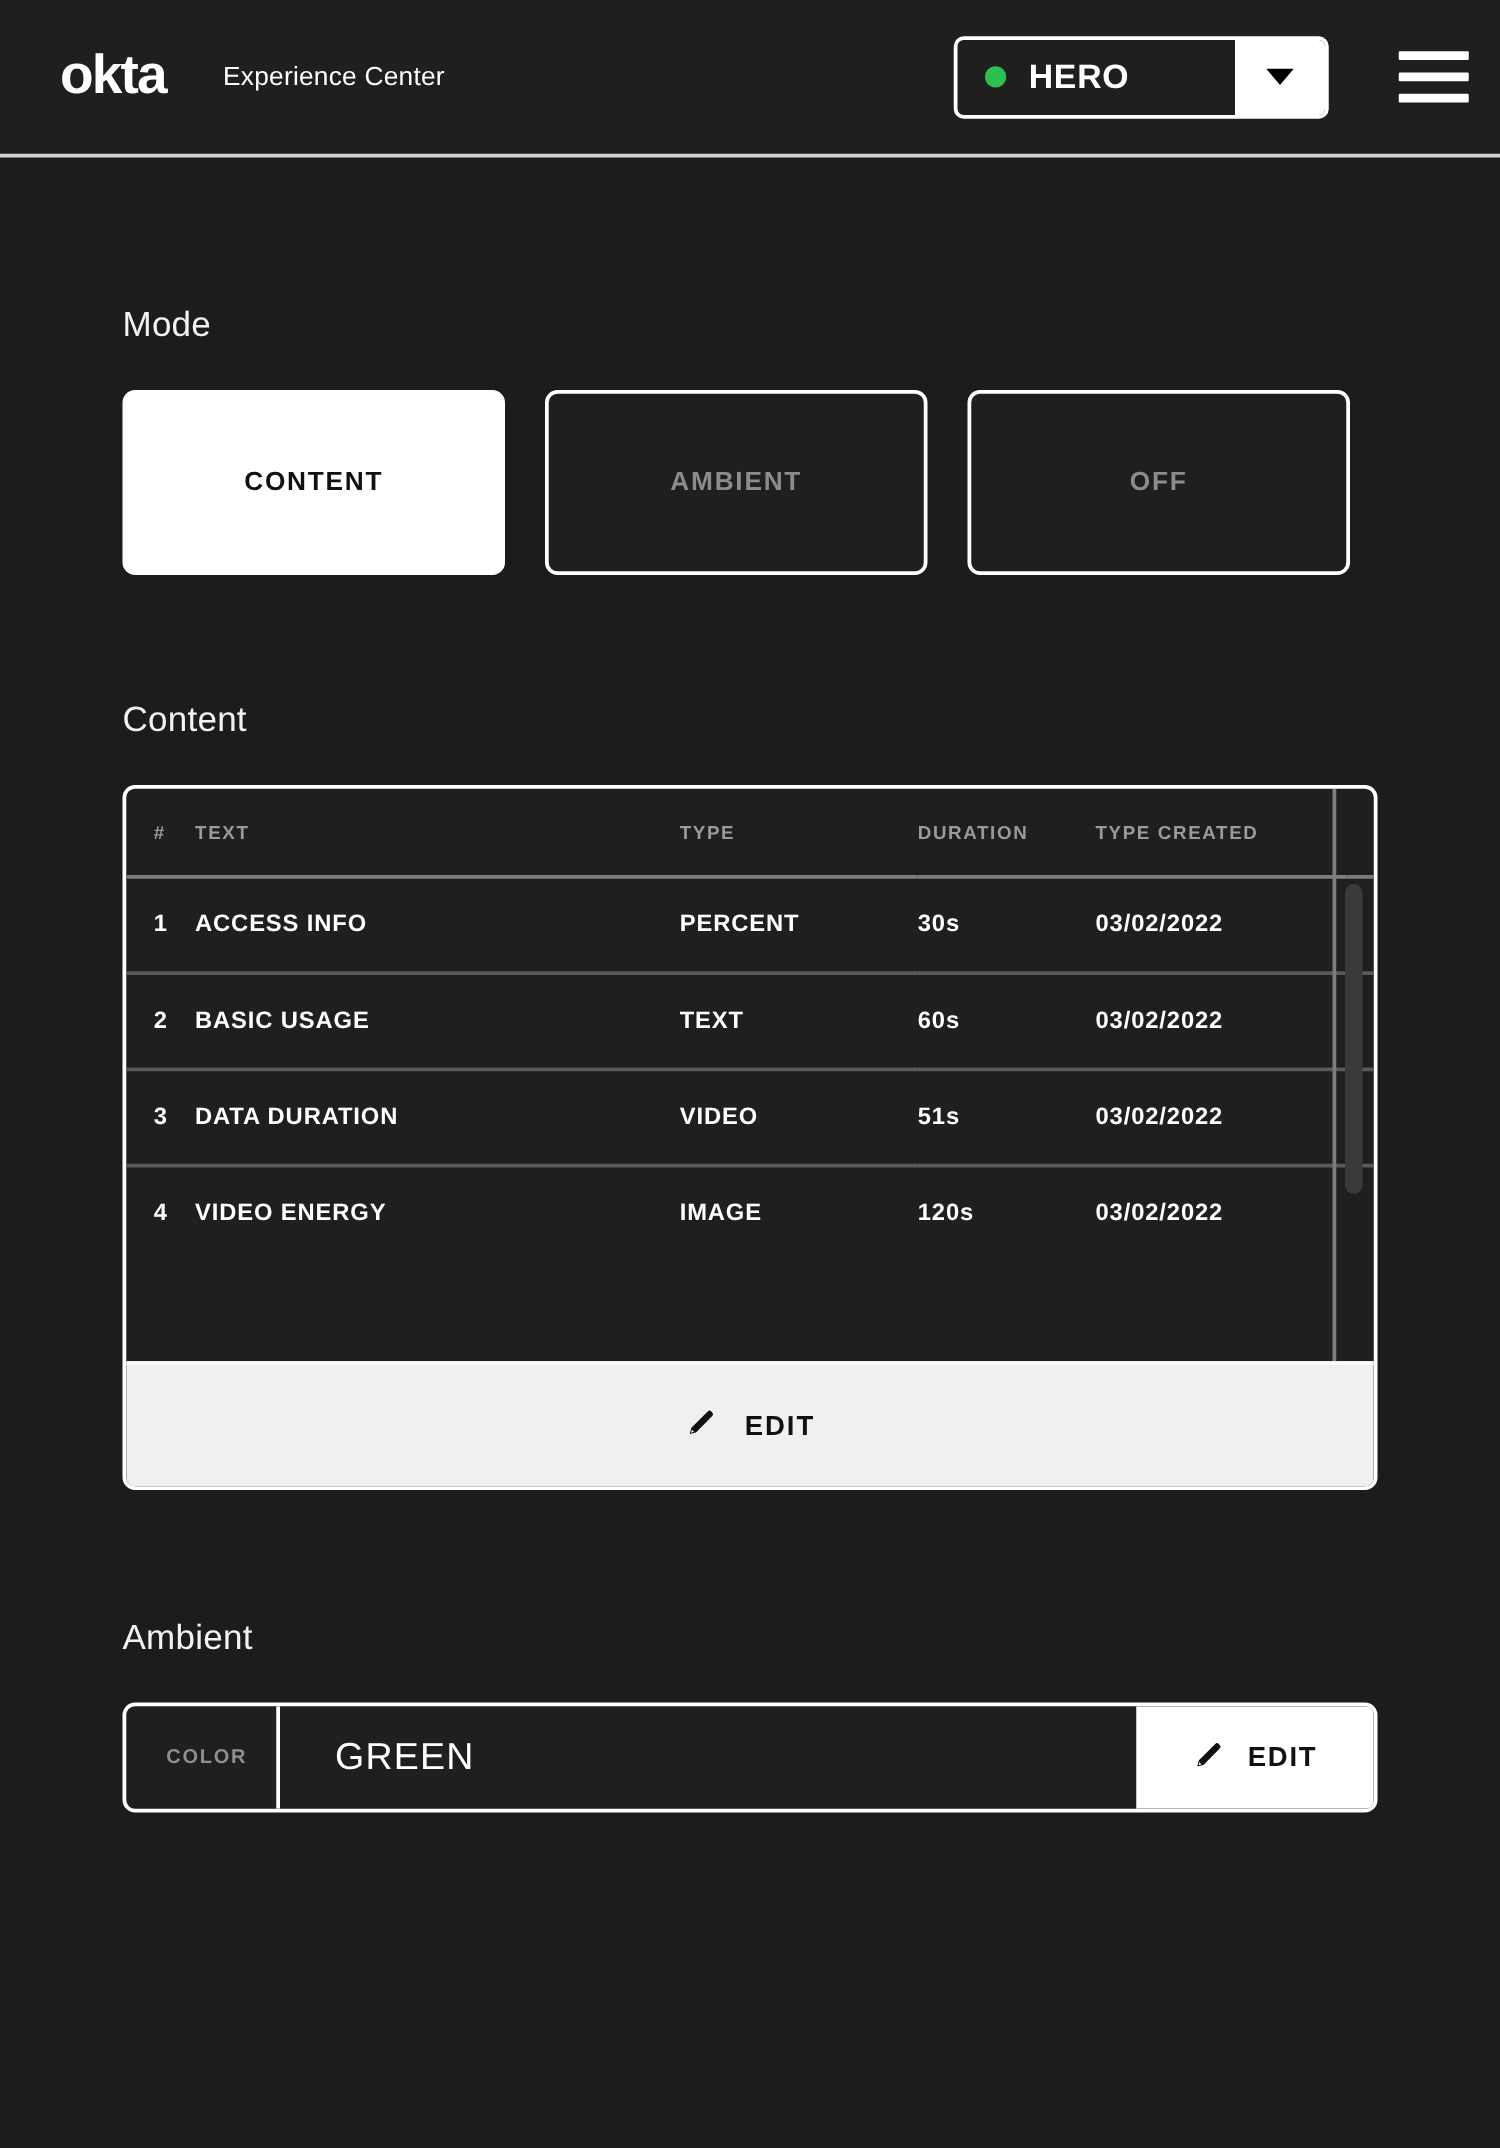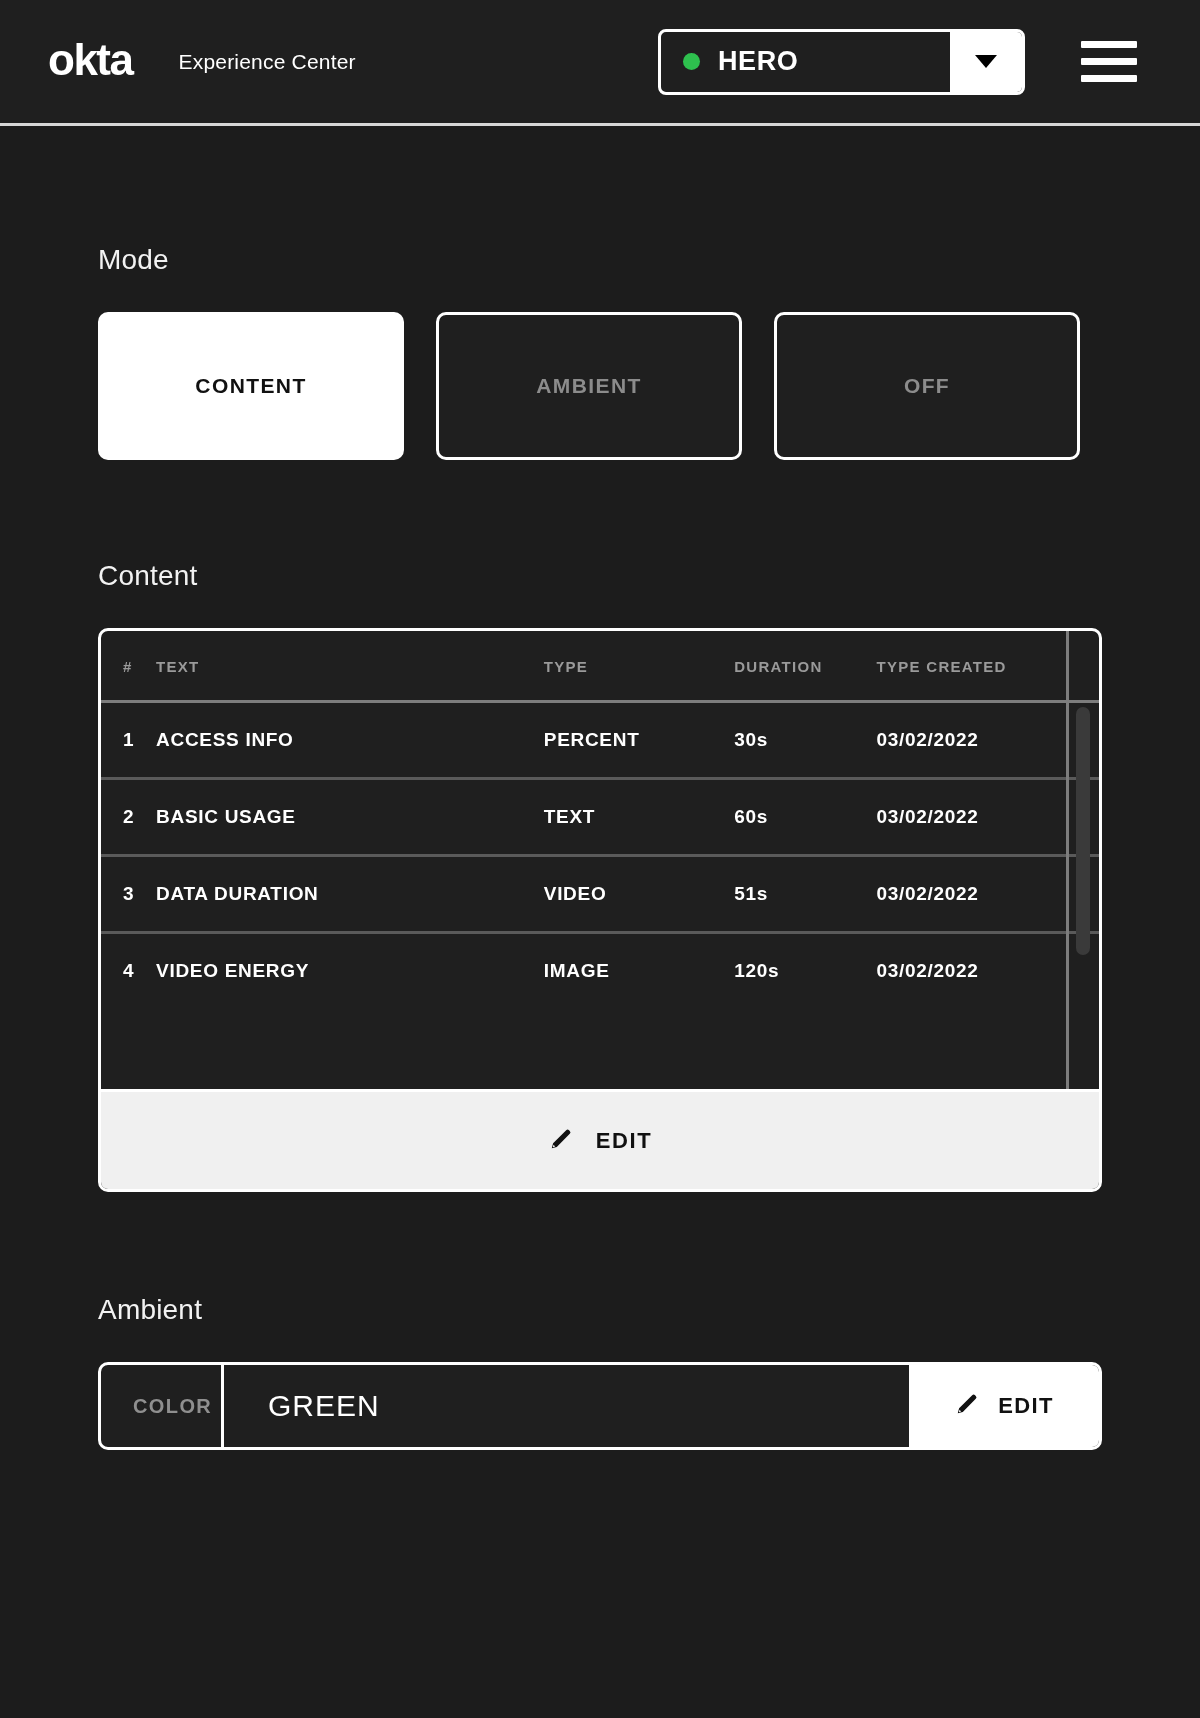--- a/index.html
+++ b/index.html
@@ -12,21 +12,21 @@
     -webkit-font-smoothing: antialiased;
   }
 
   
   .header {
     position: relative;
     height: 126px;
     background: #1f1f1f;
     display: flex;
     align-items: center;
-    padding: 0 63px 0 48px;
+    padding: 0 25px 0 48px;
     border-bottom: 3px solid #d6d6d6;
   }
   .logo {
     font-size: 44px;
     font-weight: 700;
     color: #ffffff;
     letter-spacing: -1.5px;
     line-height: 1;
     font-family: "Liberation Sans", sans-serif;
     padding-bottom: 4px;
@@ -37,21 +37,21 @@
     font-weight: 400;
     margin-left: 46px;
     letter-spacing: 0.2px;
   }
 
   .device-select {
     margin-left: auto;
     margin-right: 56px;
     display: flex;
     align-items: stretch;
-    width: 367px;
+    width: 300px;
     height: 66px;
     border: 3px solid #ffffff;
     border-radius: 8px;
     overflow: hidden;
     background: #1f1f1f;
     cursor: pointer;
   }
   .device-select .ds-main {
     flex: 1;
     display: flex;
@@ -239,21 +239,21 @@
     border: 3px solid #ffffff;
     border-radius: 10px;
     overflow: hidden;
     background: #1f1f1f;
   }
   .amb-key {
     width: 123px;
     display: flex;
     align-items: center;
     padding-left: 32px;
-    font-size: 20px;
+    font-size: 16px;
     font-weight: 700;
     letter-spacing: 1.4px;
     color: #8f8f8f;
     border-right: 3px solid #ffffff;
   }
   .amb-val {
     flex: 1;
     display: flex;
     align-items: center;
     padding-left: 44px;

